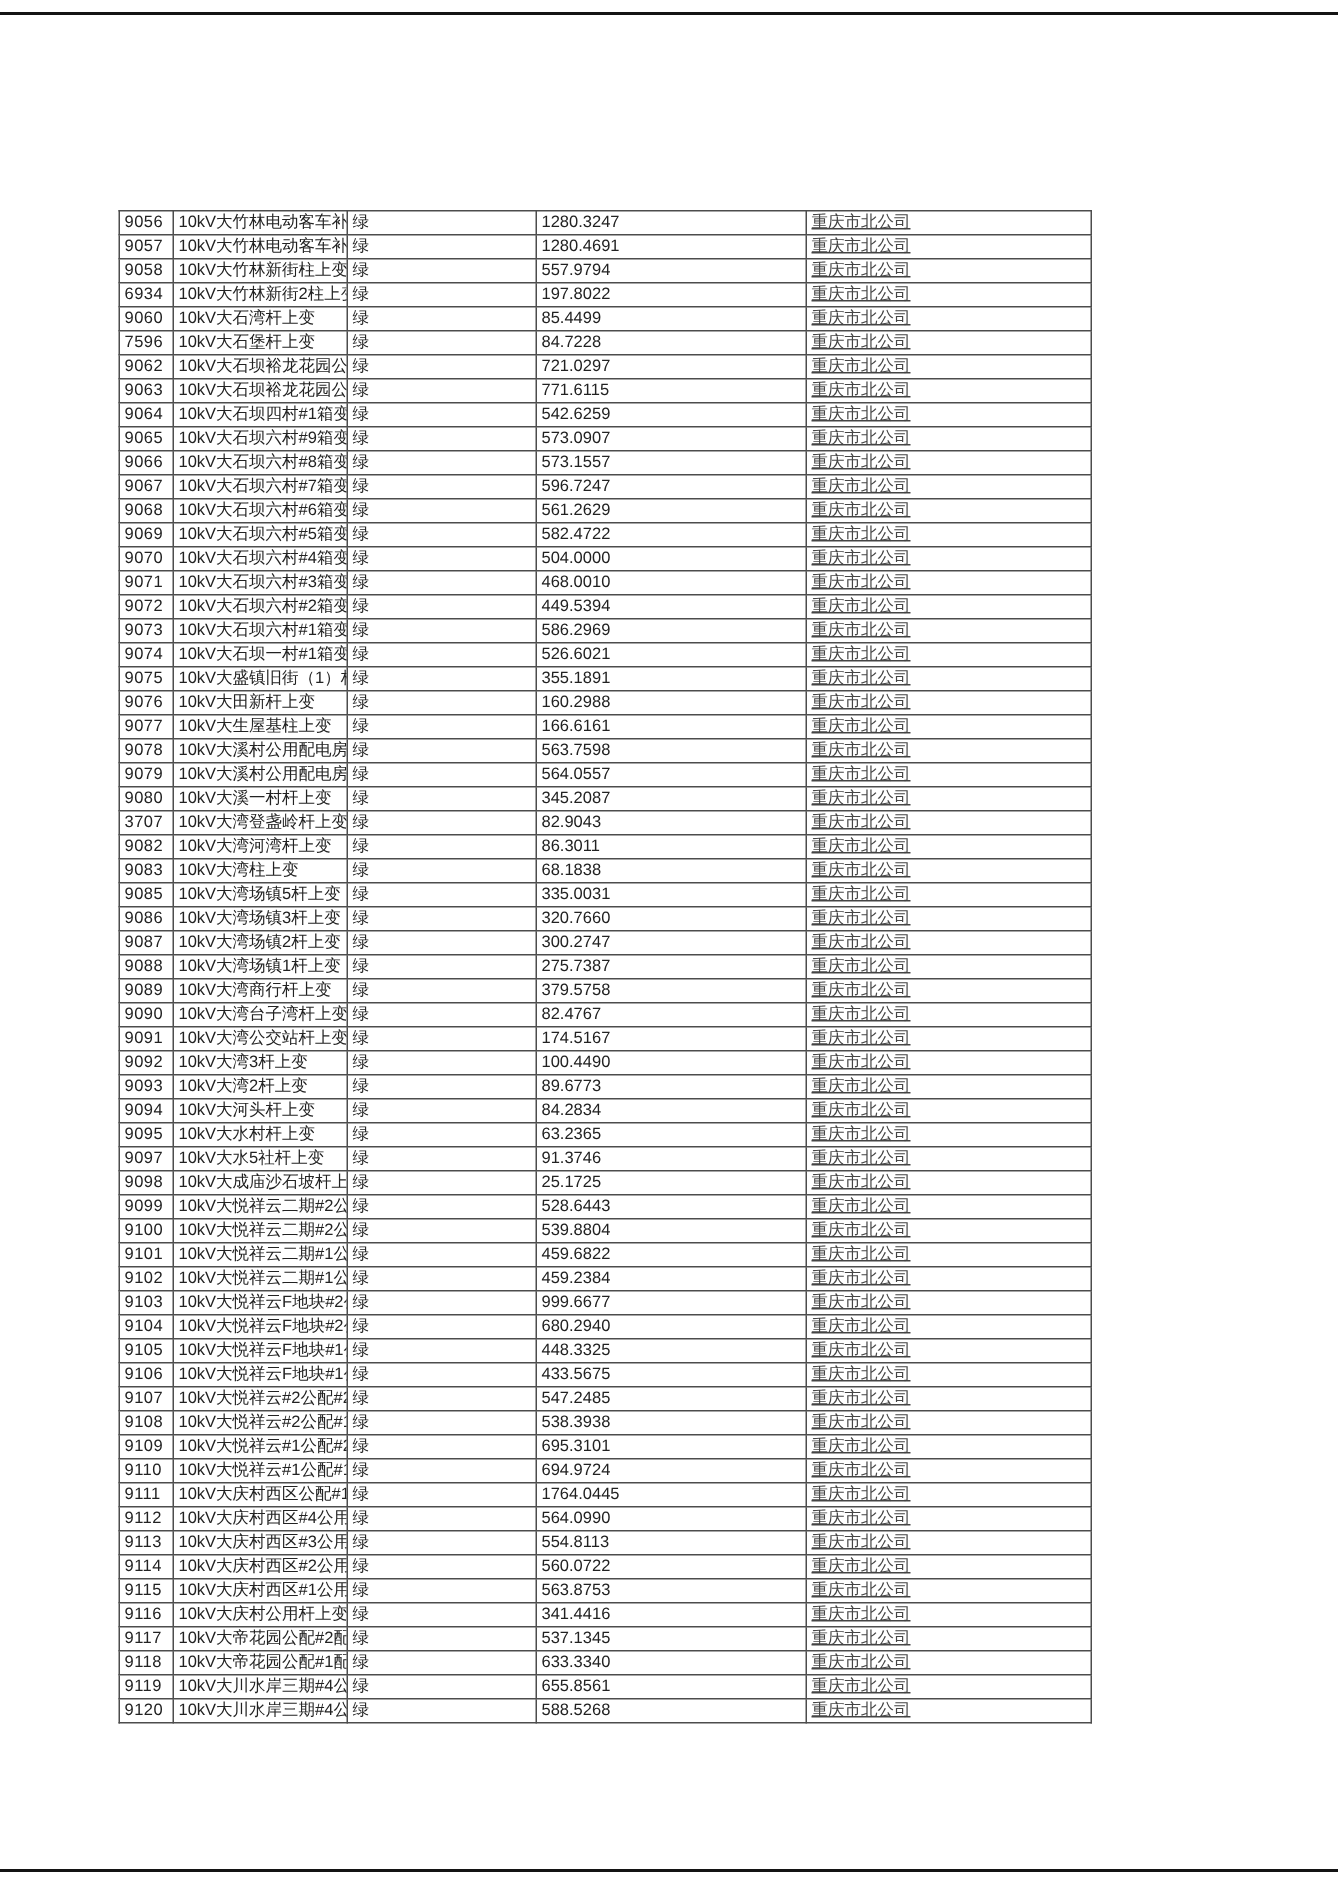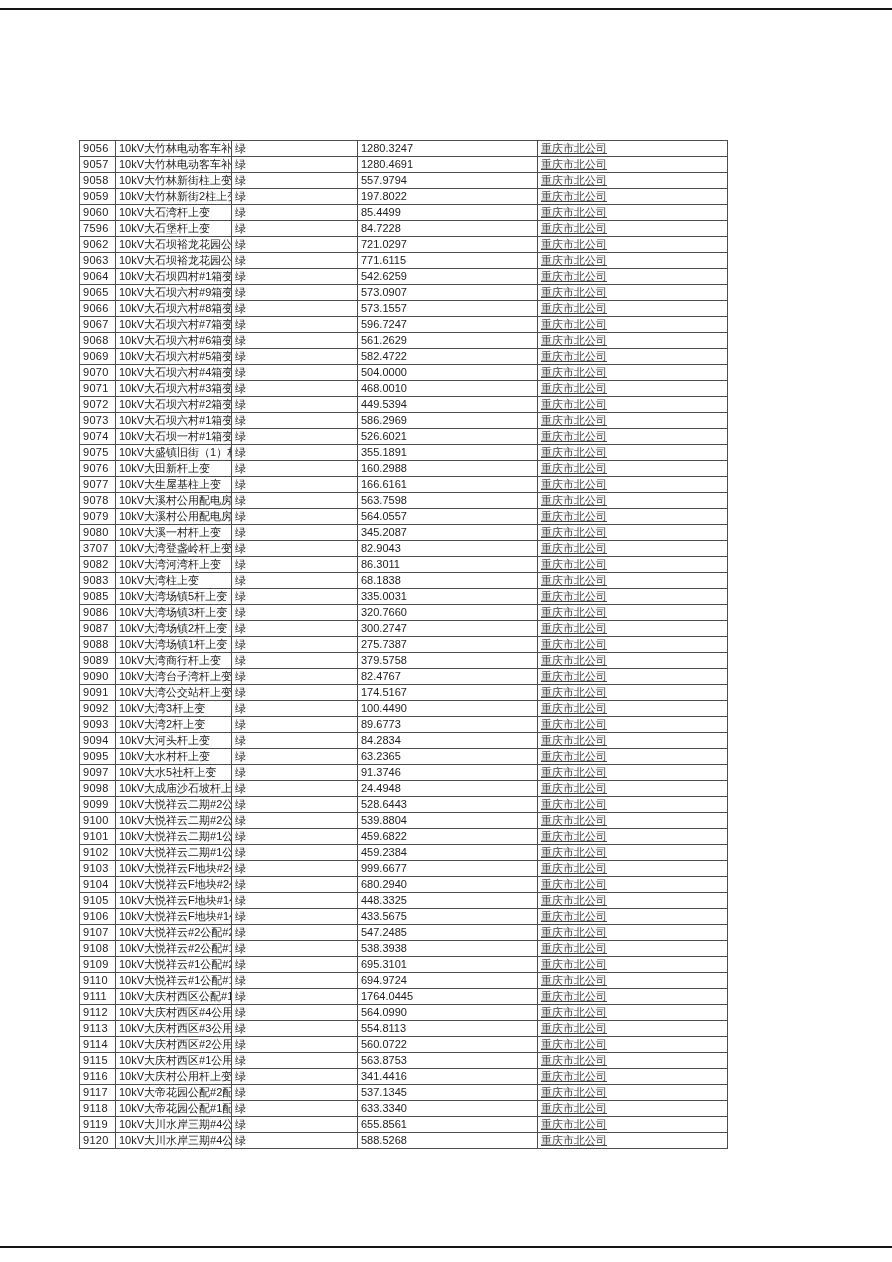--- a/index.html
+++ b/index.html
@@ -71,21 +71,21 @@
         <td class="c-company"><span class="company-link">重庆市北公司</span></td>
       </tr>
       <tr>
         <td class="c-id">9058</td>
         <td class="c-name">10kV大竹林新街柱上变</td>
         <td class="c-status">绿</td>
         <td class="c-value">557.9794</td>
         <td class="c-company"><span class="company-link">重庆市北公司</span></td>
       </tr>
       <tr>
-        <td class="c-id">9059</td>
+        <td class="c-id">6934</td>
         <td class="c-name">10kV大竹林新街2柱上变</td>
         <td class="c-status">绿</td>
         <td class="c-value">197.8022</td>
         <td class="c-company"><span class="company-link">重庆市北公司</span></td>
       </tr>
       <tr>
         <td class="c-id">9060</td>
         <td class="c-name">10kV大石湾杆上变</td>
         <td class="c-status">绿</td>
         <td class="c-value">85.4499</td>
@@ -333,21 +333,21 @@
         <td class="c-id">9097</td>
         <td class="c-name">10kV大水5社杆上变</td>
         <td class="c-status">绿</td>
         <td class="c-value">91.3746</td>
         <td class="c-company"><span class="company-link">重庆市北公司</span></td>
       </tr>
       <tr>
         <td class="c-id">9098</td>
         <td class="c-name">10kV大成庙沙石坡杆上变</td>
         <td class="c-status">绿</td>
-        <td class="c-value">24.4948</td>
+        <td class="c-value">25.1725</td>
         <td class="c-company"><span class="company-link">重庆市北公司</span></td>
       </tr>
       <tr>
         <td class="c-id">9099</td>
         <td class="c-name">10kV大悦祥云二期#2公配</td>
         <td class="c-status">绿</td>
         <td class="c-value">528.6443</td>
         <td class="c-company"><span class="company-link">重庆市北公司</span></td>
       </tr>
       <tr>

